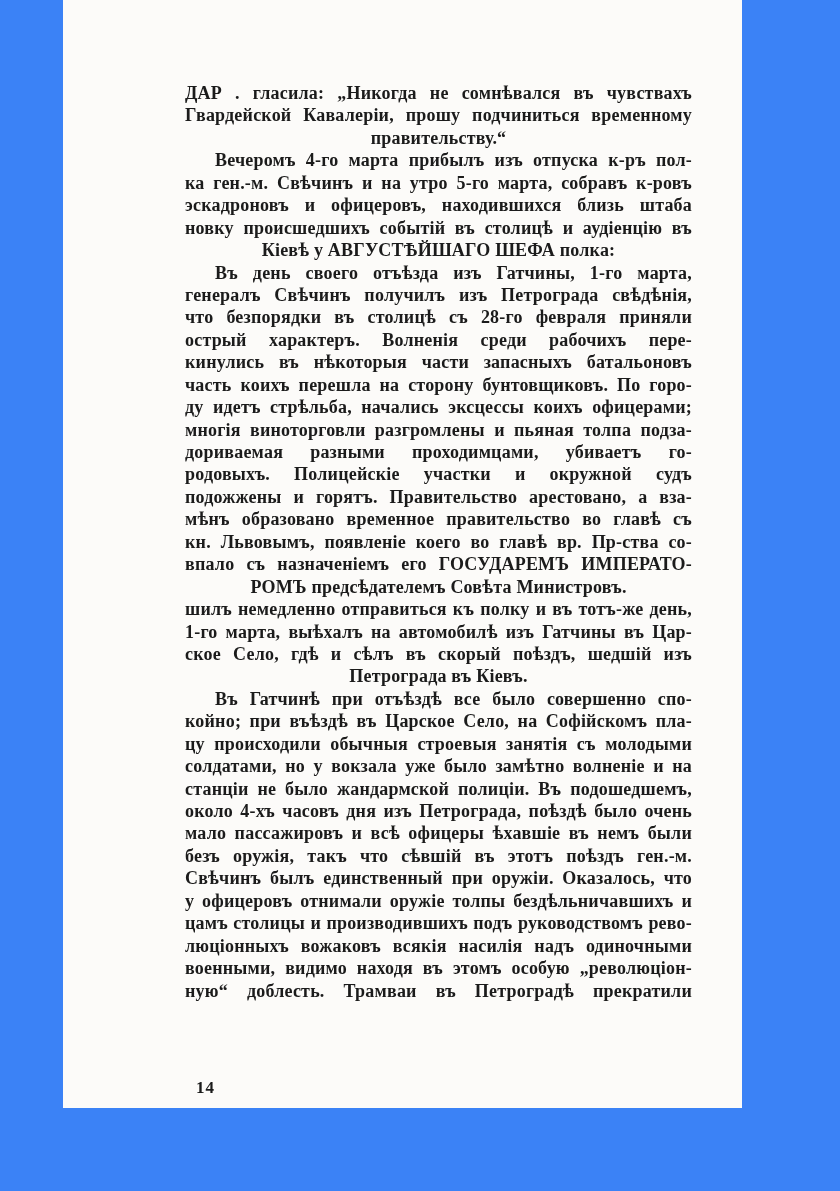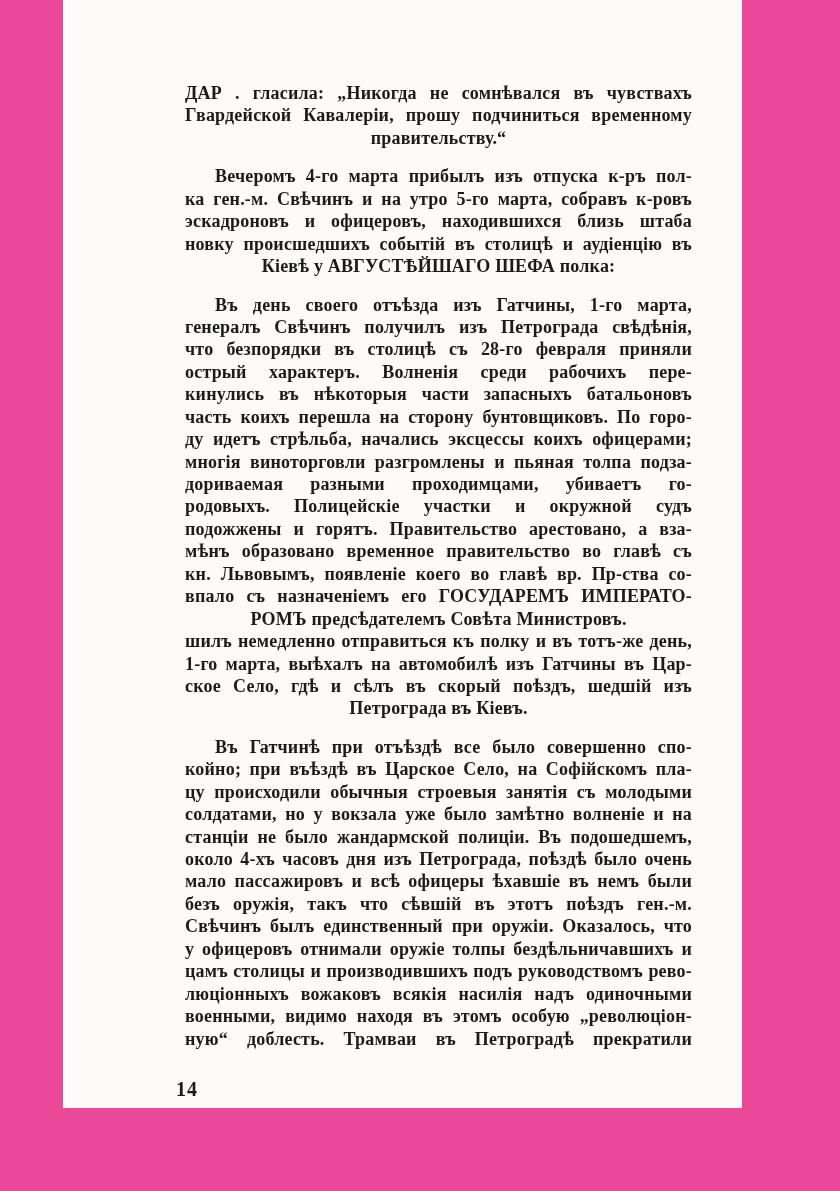--- a/index.html
+++ b/index.html
@@ -4,21 +4,21 @@
 <style>
   html, body {
     margin: 0;
     padding: 0;
     background: #ffffff;
   }
   .canvas {
     position: relative;
     width: 840px;
     height: 1191px;
-    background: #ec4899;
+    background: #3b82f6;
     overflow: hidden;
     font-family: "Liberation Serif", serif;
   }
   .scan-page {
     position: absolute;
     left: 63px;
     top: 0;
     width: 679px;
     height: 1108px;
     background: #fcfbf9;
@@ -40,28 +40,27 @@
     white-space: nowrap;
     text-align: center;
   }
   .line.just {
     white-space: normal;
     text-align: justify;
     text-align-last: justify;
   }
   .line.ind {
     padding-left: 30px;
-    margin-top: 16px;
   }
   .page-number {
     position: absolute;
-    left: 176px;
+    left: 196px;
     top: 1078px;
     color: #1b1b1b;
-    font-size: 20px;
+    font-size: 17px;
     font-weight: bold;
     letter-spacing: 1px;
   }
 </style>
 </head>
 <body>
 
 <div class="canvas">
   <div class="scan-page"></div>
   <div class="page-text">

